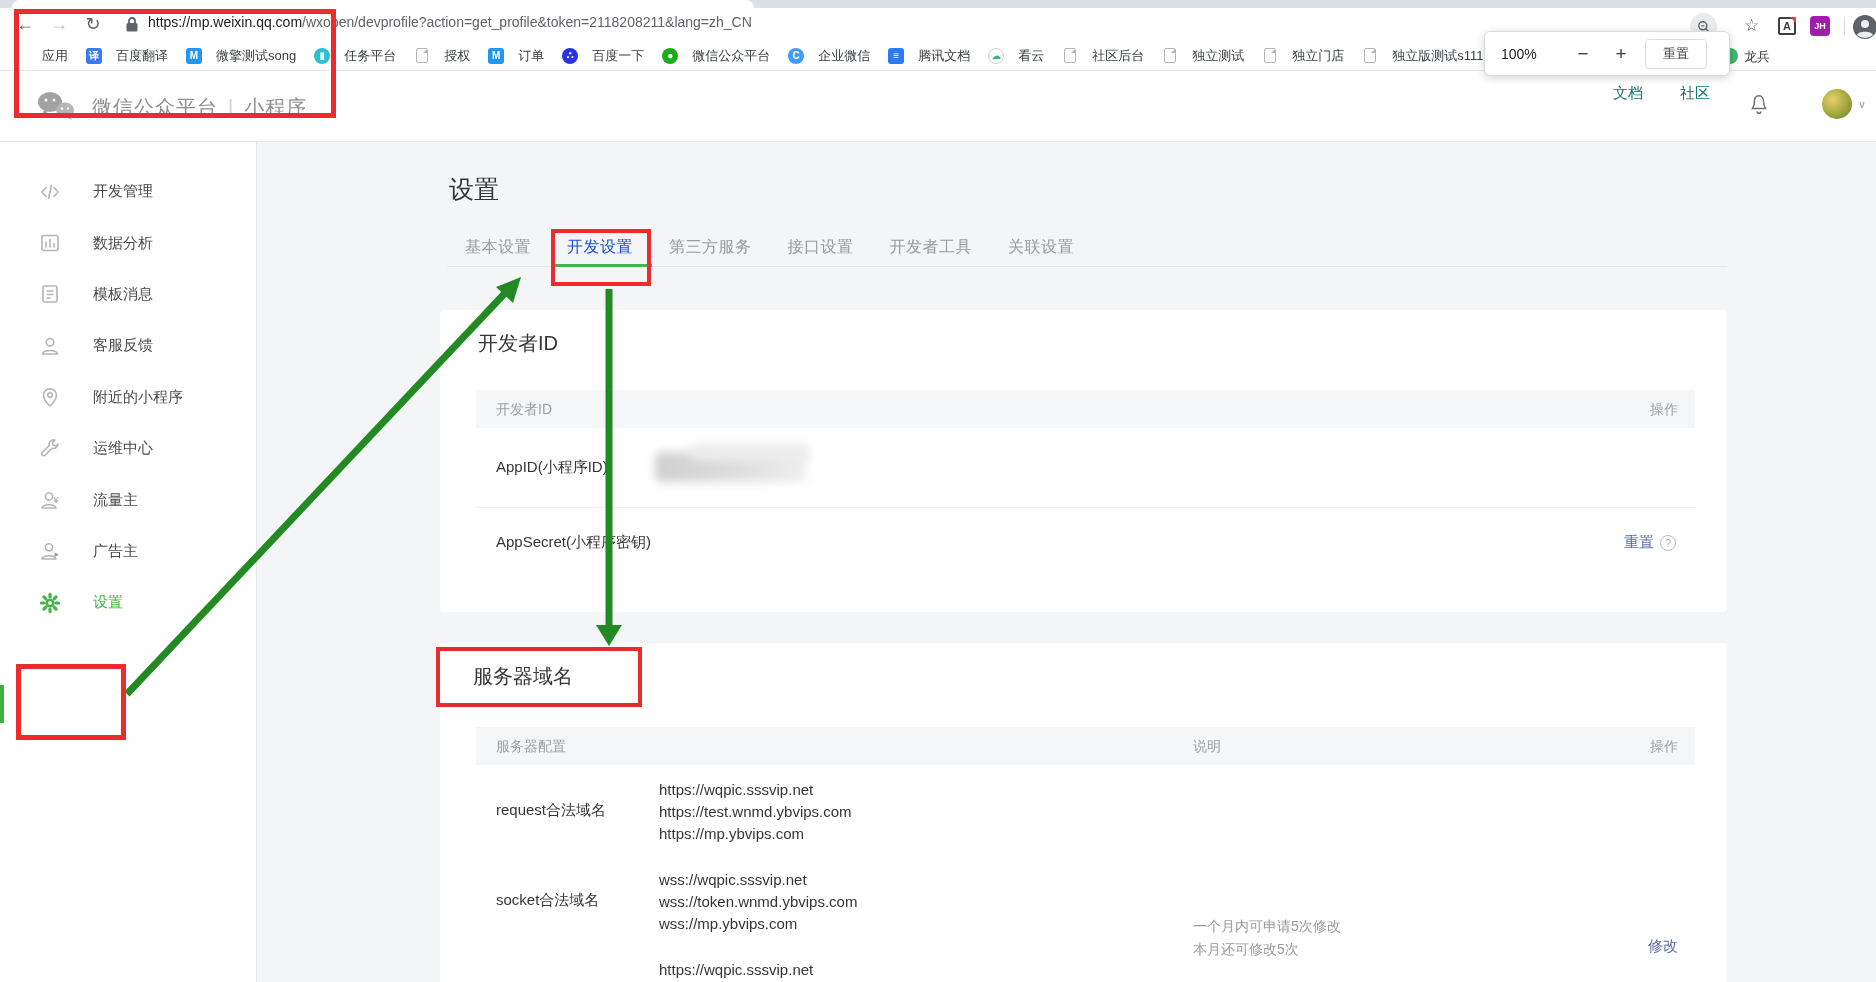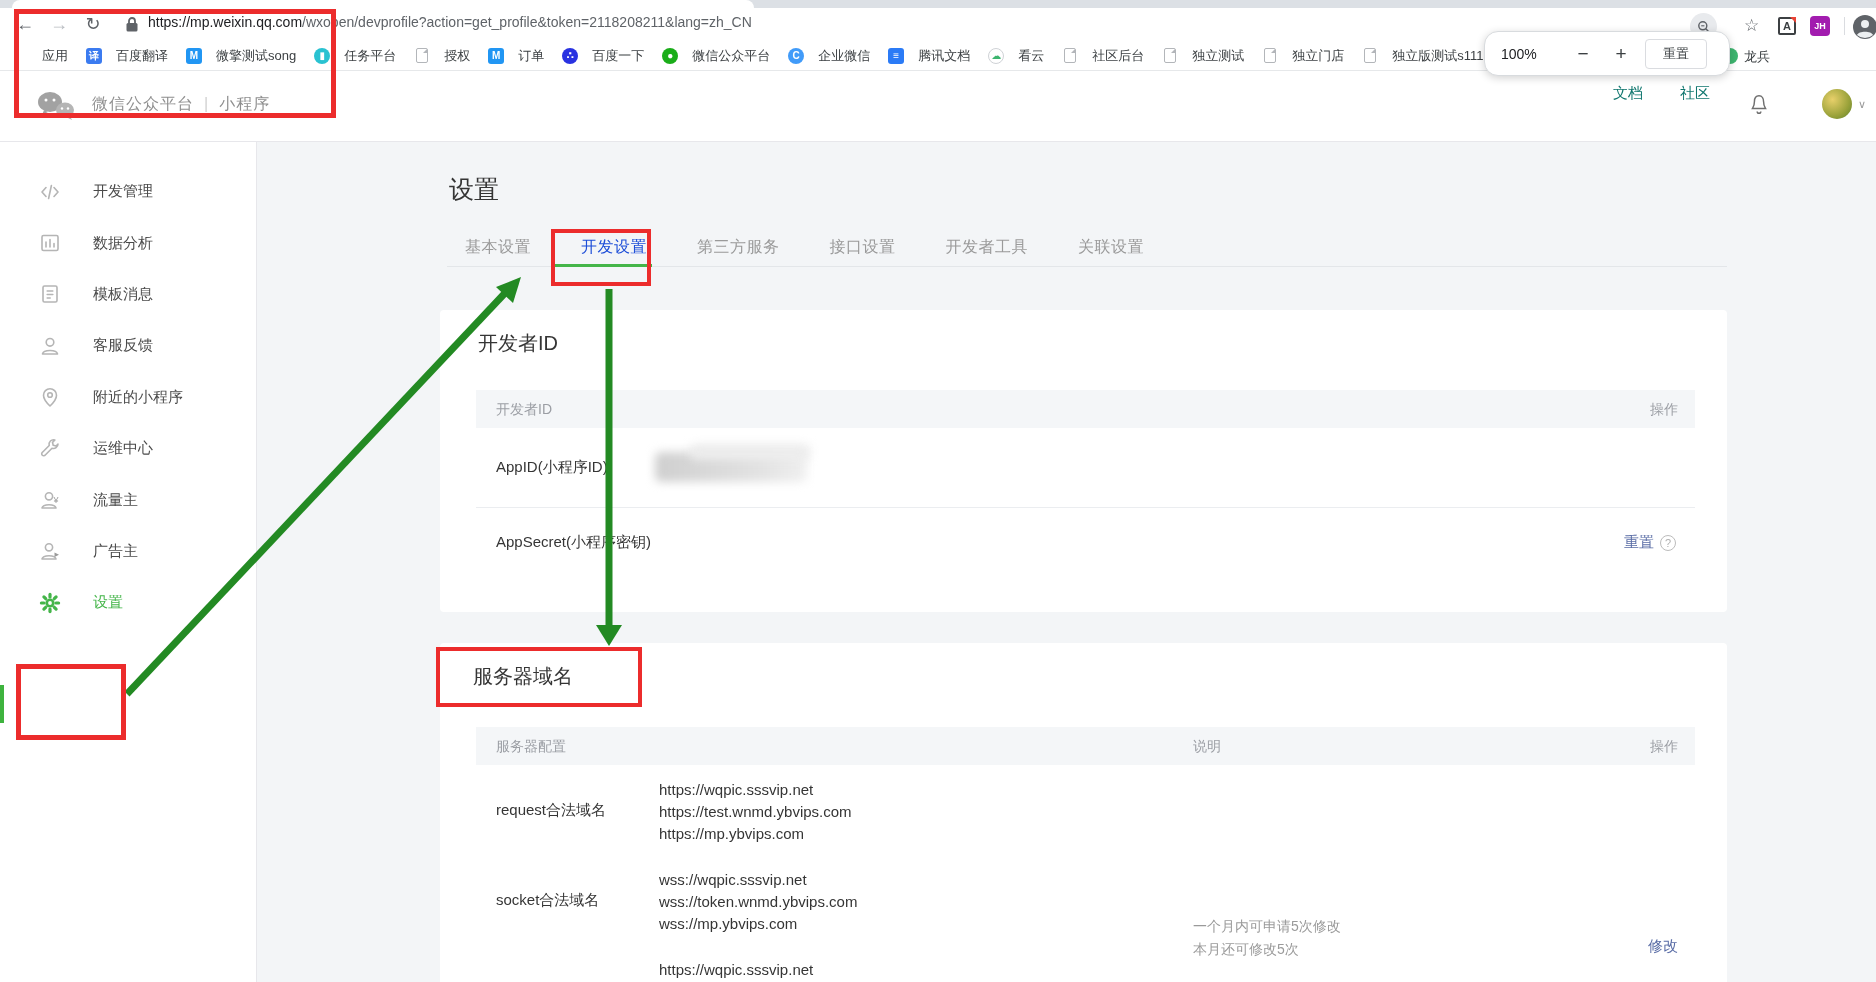--- a/index.html
+++ b/index.html
@@ -28,47 +28,47 @@
   .bookmarks{position:absolute;left:0;top:41px;width:100%;height:30px;background:#fff;border-bottom:1px solid #e6e8ea;display:flex;align-items:center;padding-left:12px;overflow:hidden}
   .bm{display:flex;align-items:center;gap:14px;margin-right:18px;font-size:13px;color:#3c4043;white-space:nowrap;flex:none}
   .fav{width:16px;height:16px;flex:none;display:flex;align-items:center;justify-content:center;font-size:10px;line-height:16px;font-weight:bold;overflow:hidden}
   .fav-grid{display:grid;grid-template-columns:repeat(3,4px);grid-template-rows:repeat(3,4px);gap:1px;align-content:center;justify-content:center}
   .fav-grid i{border-radius:50%}
   .fav-doc{width:12px;height:15px;border:1px solid #b3b6ba;border-radius:2px;background:#fff;position:relative;margin:0 2px}
   .fav-doc::after{content:"";position:absolute;right:-1px;top:-1px;border-left:5px solid transparent;border-bottom:5px solid #b3b6ba}
   .bm-overflow{position:absolute;left:1722px;top:48px;display:flex;align-items:flex-start;gap:6px;font-size:13px;color:#3c4043}
 
   
-  .zoom-popup{position:absolute;left:1484px;top:31px;width:246px;height:45px;background:#fff;border:1px solid #d8dbde;border-radius:14px;box-shadow:0 2px 8px rgba(0,0,0,.18);z-index:70;display:flex;align-items:center}
+  .zoom-popup{position:absolute;left:1484px;top:31px;width:246px;height:45px;background:#fff;border:1px solid #d8dbde;border-radius:6px;box-shadow:0 2px 8px rgba(0,0,0,.18);z-index:70;display:flex;align-items:center}
   .zoom-popup .zval{margin-left:16px;font-size:14px;color:#202124;width:44px}
   .zoom-popup .zbtn{font-size:19px;color:#3c4043;width:24px;text-align:center}
   .zoom-popup .zreset{margin-left:12px;width:62px;height:30px;border:1px solid #dadce0;border-radius:4px;background:#fff;font-size:13px;color:#3c4043;text-align:center;line-height:28px}
 
   
   .wx-header{position:absolute;left:0;top:71px;width:100%;height:71px;background:#fff;border-bottom:1px solid #e7e7eb}
   .wx-logo{position:absolute;left:36px;top:18px}
-  .wx-brand{position:absolute;left:92px;top:23px;font-size:16px;color:#8f8f8f;letter-spacing:1px}
+  .wx-brand{position:absolute;left:92px;top:23px;font-size:20px;color:#8f8f8f;letter-spacing:1px}
   .wx-brand .sep{color:#d0d0d0;margin:0 10px}
   .wx-nav-item{position:absolute;top:13px;font-size:15px;color:#0f766e}
   .wx-bell{position:absolute;left:1748px;top:22px}
   .wx-avatar{position:absolute;left:1822px;top:18px;width:30px;height:30px;border-radius:50%;background:radial-gradient(circle at 35% 35%,#e8d06a,#9aa23a 60%,#5c7e2a)}
   .wx-caret{position:absolute;left:1858px;top:27px;font-size:11px;color:#9a9a9a}
 
   
   .sidebar{position:absolute;left:0;top:142px;width:257px;height:840px;background:#fff;border-right:1px solid #e7e7eb;padding-top:24px}
   .side-item{height:51.4px;display:flex;align-items:center;cursor:pointer}
   .s-icon{width:24px;height:24px;margin-left:38px;flex:none}
   .side-item .lbl{margin-left:31px;font-size:15px;color:#4a4a4a}
   .side-item.active .lbl{color:#44b549}
   .active-bar{position:absolute;left:0;top:543px;width:4px;height:38px;background:#3eb33e}
 
   
   .main{position:absolute;left:257px;top:142px;right:0;bottom:0;background:#f3f5f7}
   .page-title{position:absolute;left:192px;top:31px;font-size:25px;color:#353535}
-  .tabs{position:absolute;left:208px;top:95px;display:flex;gap:50px}
+  .tabs{position:absolute;left:208px;top:95px;display:flex;gap:36px}
   .tab{font-size:16px;letter-spacing:.5px;color:#9a9a9a;cursor:pointer;padding-bottom:10px}
   .tab.active{color:#1d4ed8}
   .tab-underline{position:absolute;left:296px;top:122px;width:99px;height:3px;background:#44b549;z-index:2}
   .tab-divider{position:absolute;left:190px;top:124px;width:1280px;height:1px;background:#e3e6e9}
 
   .card{position:absolute;background:#fff;border-radius:4px}
   .card1{left:183px;top:168px;width:1287px;height:302px}
   .card2{left:183px;top:501px;width:1287px;height:339px;border-radius:4px 4px 0 0}
   .sec-title{position:absolute;left:33px;top:20px;font-size:20px;color:#353535}
   .thead{position:absolute;left:36px;width:1219px;height:38px;background:#f4f6f8;font-size:14px;color:#9b9ea4}

